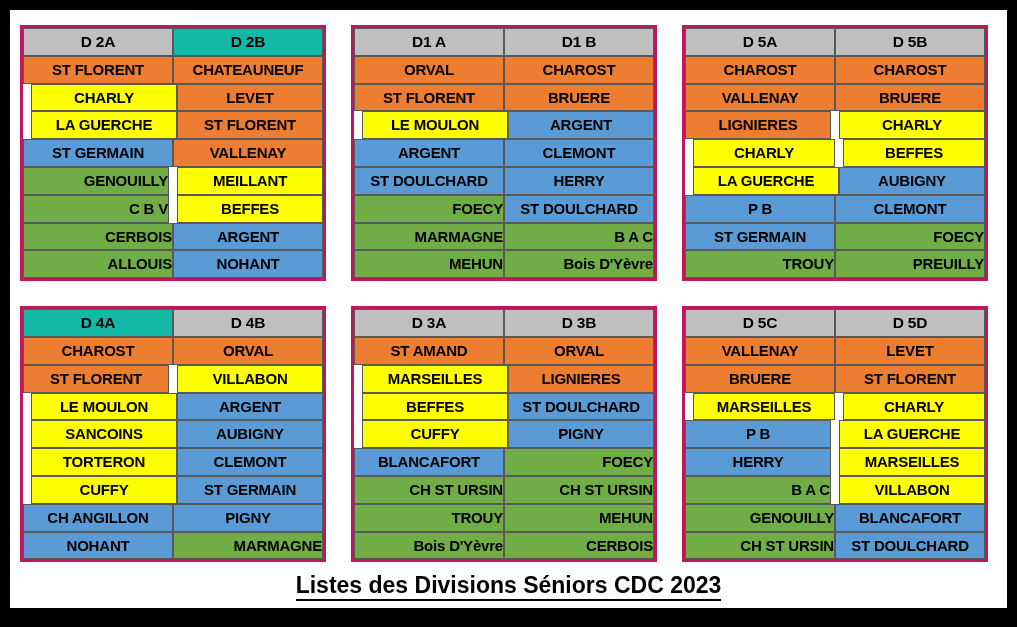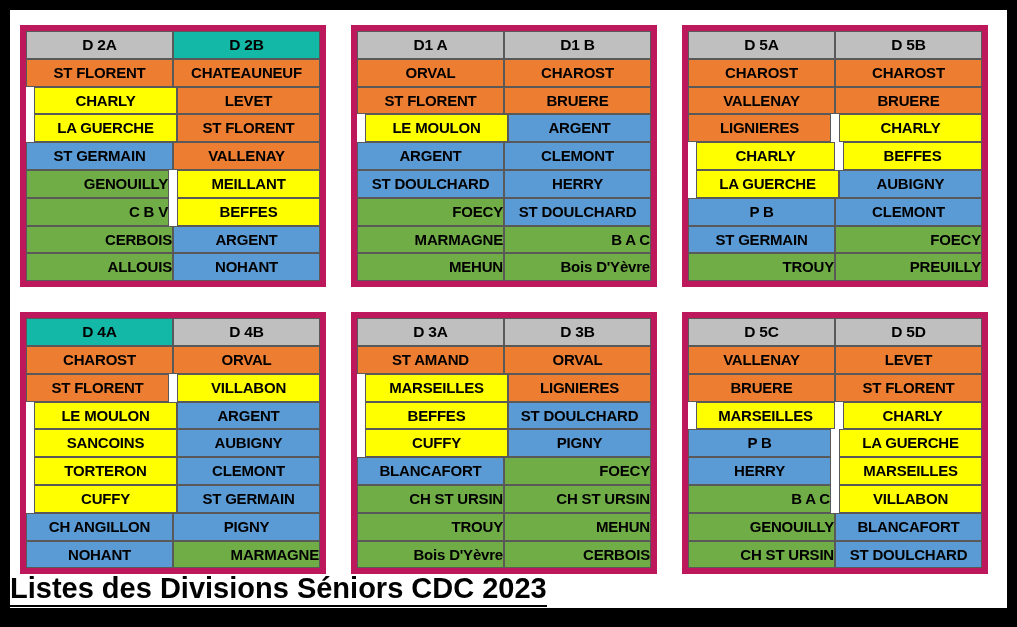--- a/index.html
+++ b/index.html
@@ -33,21 +33,21 @@
     position: absolute;
     left: 10px;
     top: 15px;
     width: 972px;
     display: flex;
     flex-wrap: wrap;
     gap: 25px 25px;
   }
   .division-table {
     width: 306px;
-    border: 6px solid #be185d;
+    border: 3px solid #be185d;
     box-sizing: border-box;
     background: #ffffff;
   }
   .table-row {
     display: flex;
     width: 100%;
   }
   .cell {
     width: 50%;
     box-sizing: border-box;
@@ -70,22 +70,22 @@
   .c-orange { background: #ed7d31; text-align: center; }
   .c-yellow { background: #ffff00; margin-left: 8px; }
   .c-blue   { background: #5b9bd5; }
   .c-green  { background: #70ad47; text-align: right; }
   .t-white  { color: #000000; }
   #page-title {
     position: absolute;
     left: 0;
     top: 562px;
     width: 997px;
-    text-align: left;
-    font-size: 29px;
+    text-align: center;
+    font-size: 23px;
     font-weight: bold;
     color: #000000;
     font-family: "Liberation Sans", sans-serif;
   }
   #page-title span {
     border-bottom: 2px solid #000000;
     padding-bottom: 1px;
   }
 </style>
 </head>

